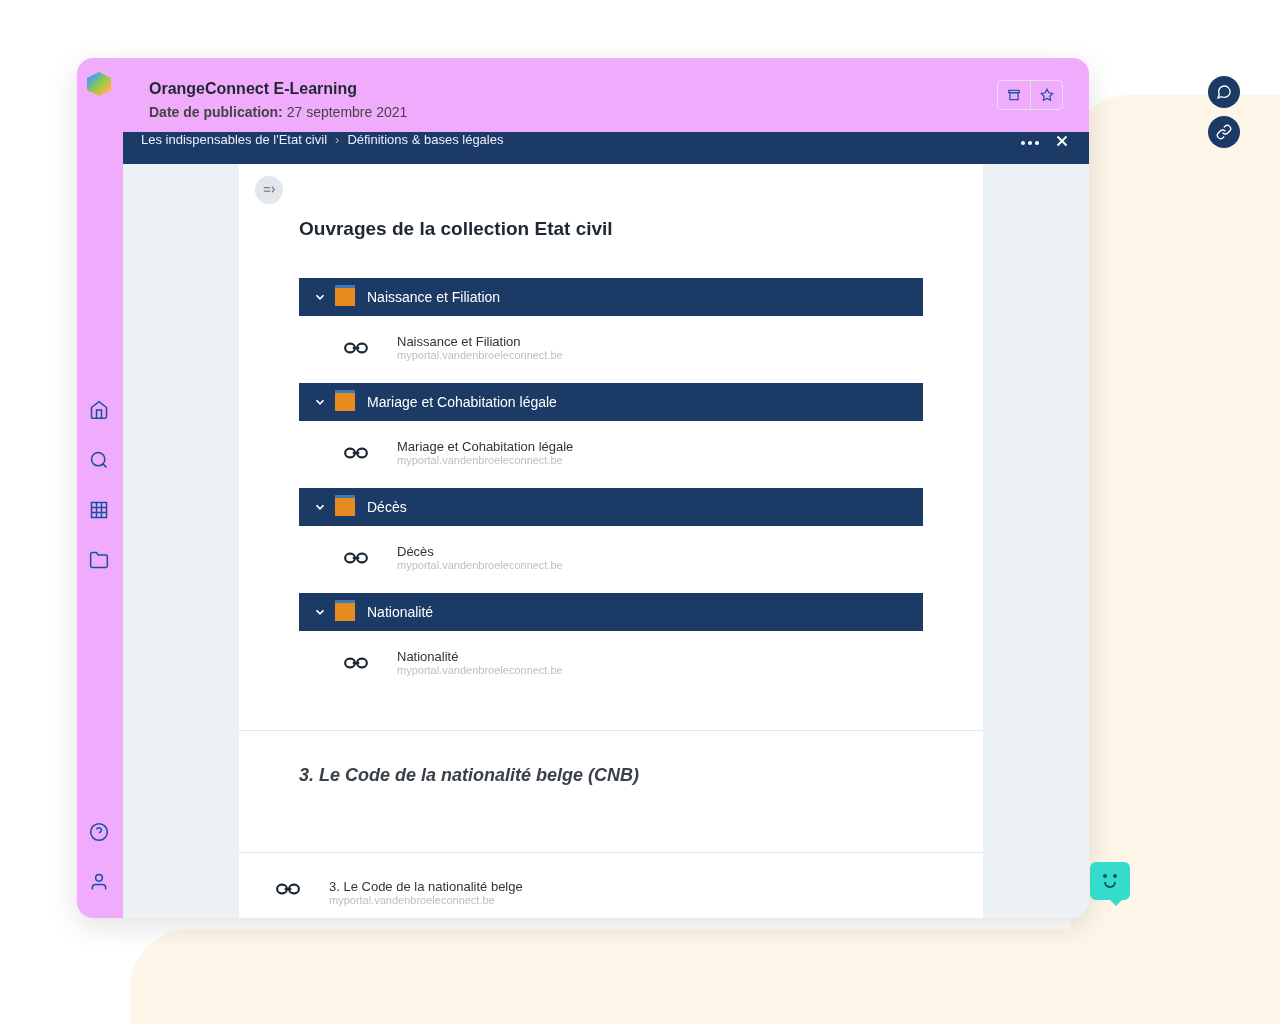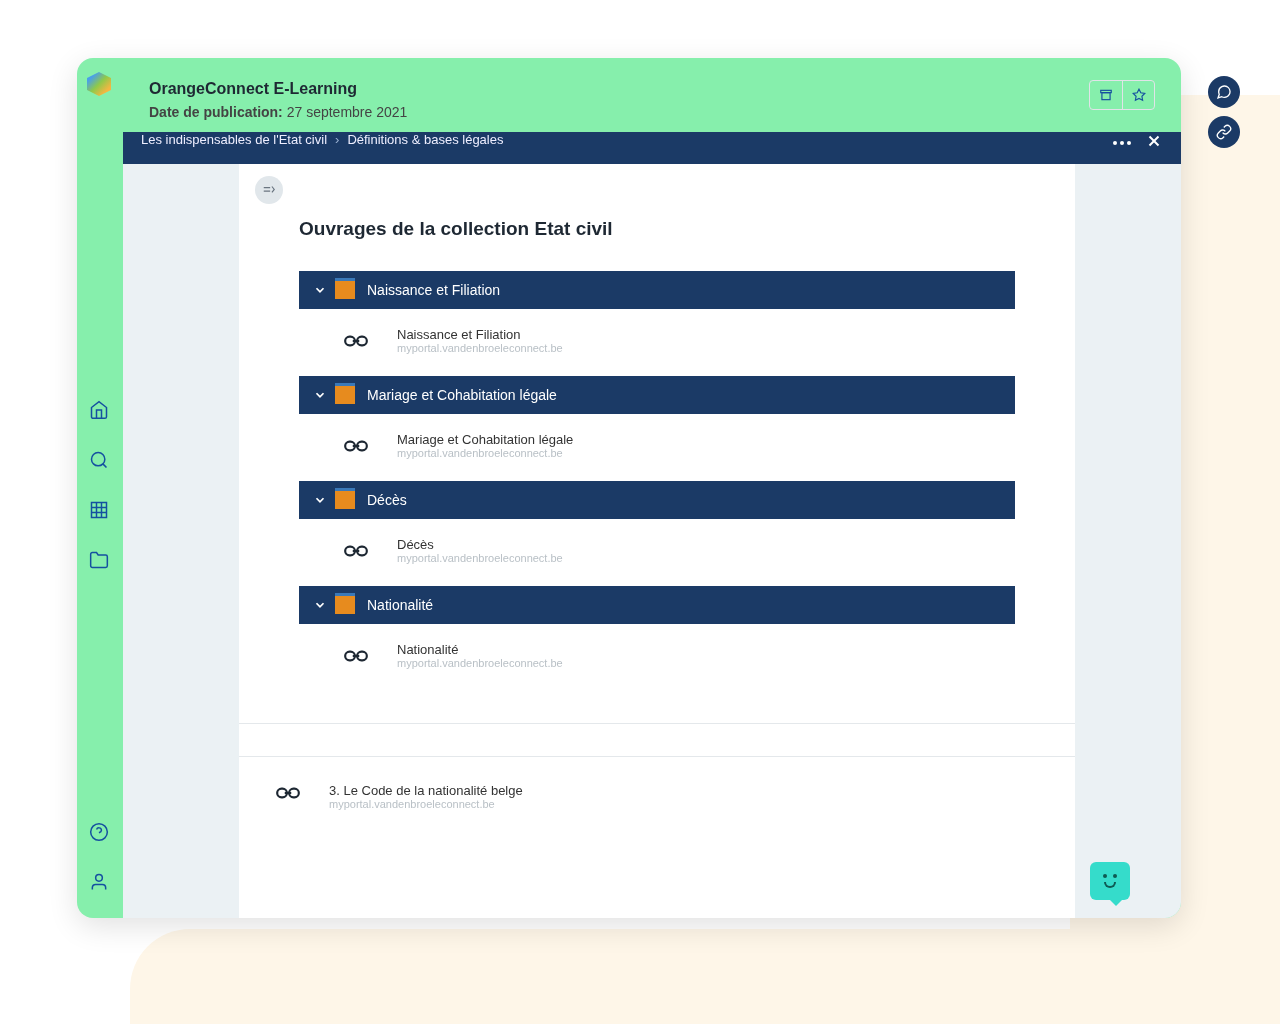--- a/index.html
+++ b/index.html
@@ -56,23 +56,23 @@
     color: #1550A0;
     cursor: pointer;
   }
   .sidebar-bottom {
     margin-top: auto;
   }
   .main-card {
     position: absolute;
     left: 77px;
     top: 58px;
-    width: 1104px;
+    width: 1012px;
     height: 860px;
-    background: #86efac;
+    background: #f0abfc;
     border-radius: 16px;
     box-shadow: 0 8px 30px rgba(0,0,0,0.12);
     overflow: hidden;
     z-index: 1;
   }
   .card-inner {
     position: absolute;
     left: 46px; right: 0; top: 0; bottom: 0;
     display: flex;
     flex-direction: column;
@@ -157,21 +157,21 @@
     background: #ffffff;
     overflow-y: auto;
   }
   .section-title {
     font-size: 19px;
     font-weight: 700;
     color: #1e2833;
     padding: 54px 60px 26px 60px;
   }
   .accordion {
-    margin: 5px 60px;
+    margin: 12px 60px;
   }
   .acc-item {
     margin-bottom: 0;
   }
   .acc-header {
     background: #1b3a66;
     color: #fff;
     display: flex;
     align-items: center;
     padding: 10px 14px;
@@ -454,20 +454,21 @@
                 </span>
               <div class="link-text">
                 <div class="link-title">Nationalité</div>
                 <div class="link-url">myportal.vandenbroeleconnect.be</div>
               </div>
             </div>
           </div>
         </div>
 
         <div class="separator"></div>
+        <div class="cnb-title">3. Le Code de la nationalité belge (CNB)</div>
         <div class="separator"></div>
         <div class="cnb-link">
           <span class="link-icon">
               <svg width="26" height="26" viewBox="0 0 24 24" fill="none" stroke="currentColor" stroke-width="2">
                 <path d="M9 12h6"></path>
                 <rect x="2" y="8" width="9" height="8" rx="4"></rect>
                 <rect x="13" y="8" width="9" height="8" rx="4"></rect>
               </svg>
             </span>
           <div class="link-text">

